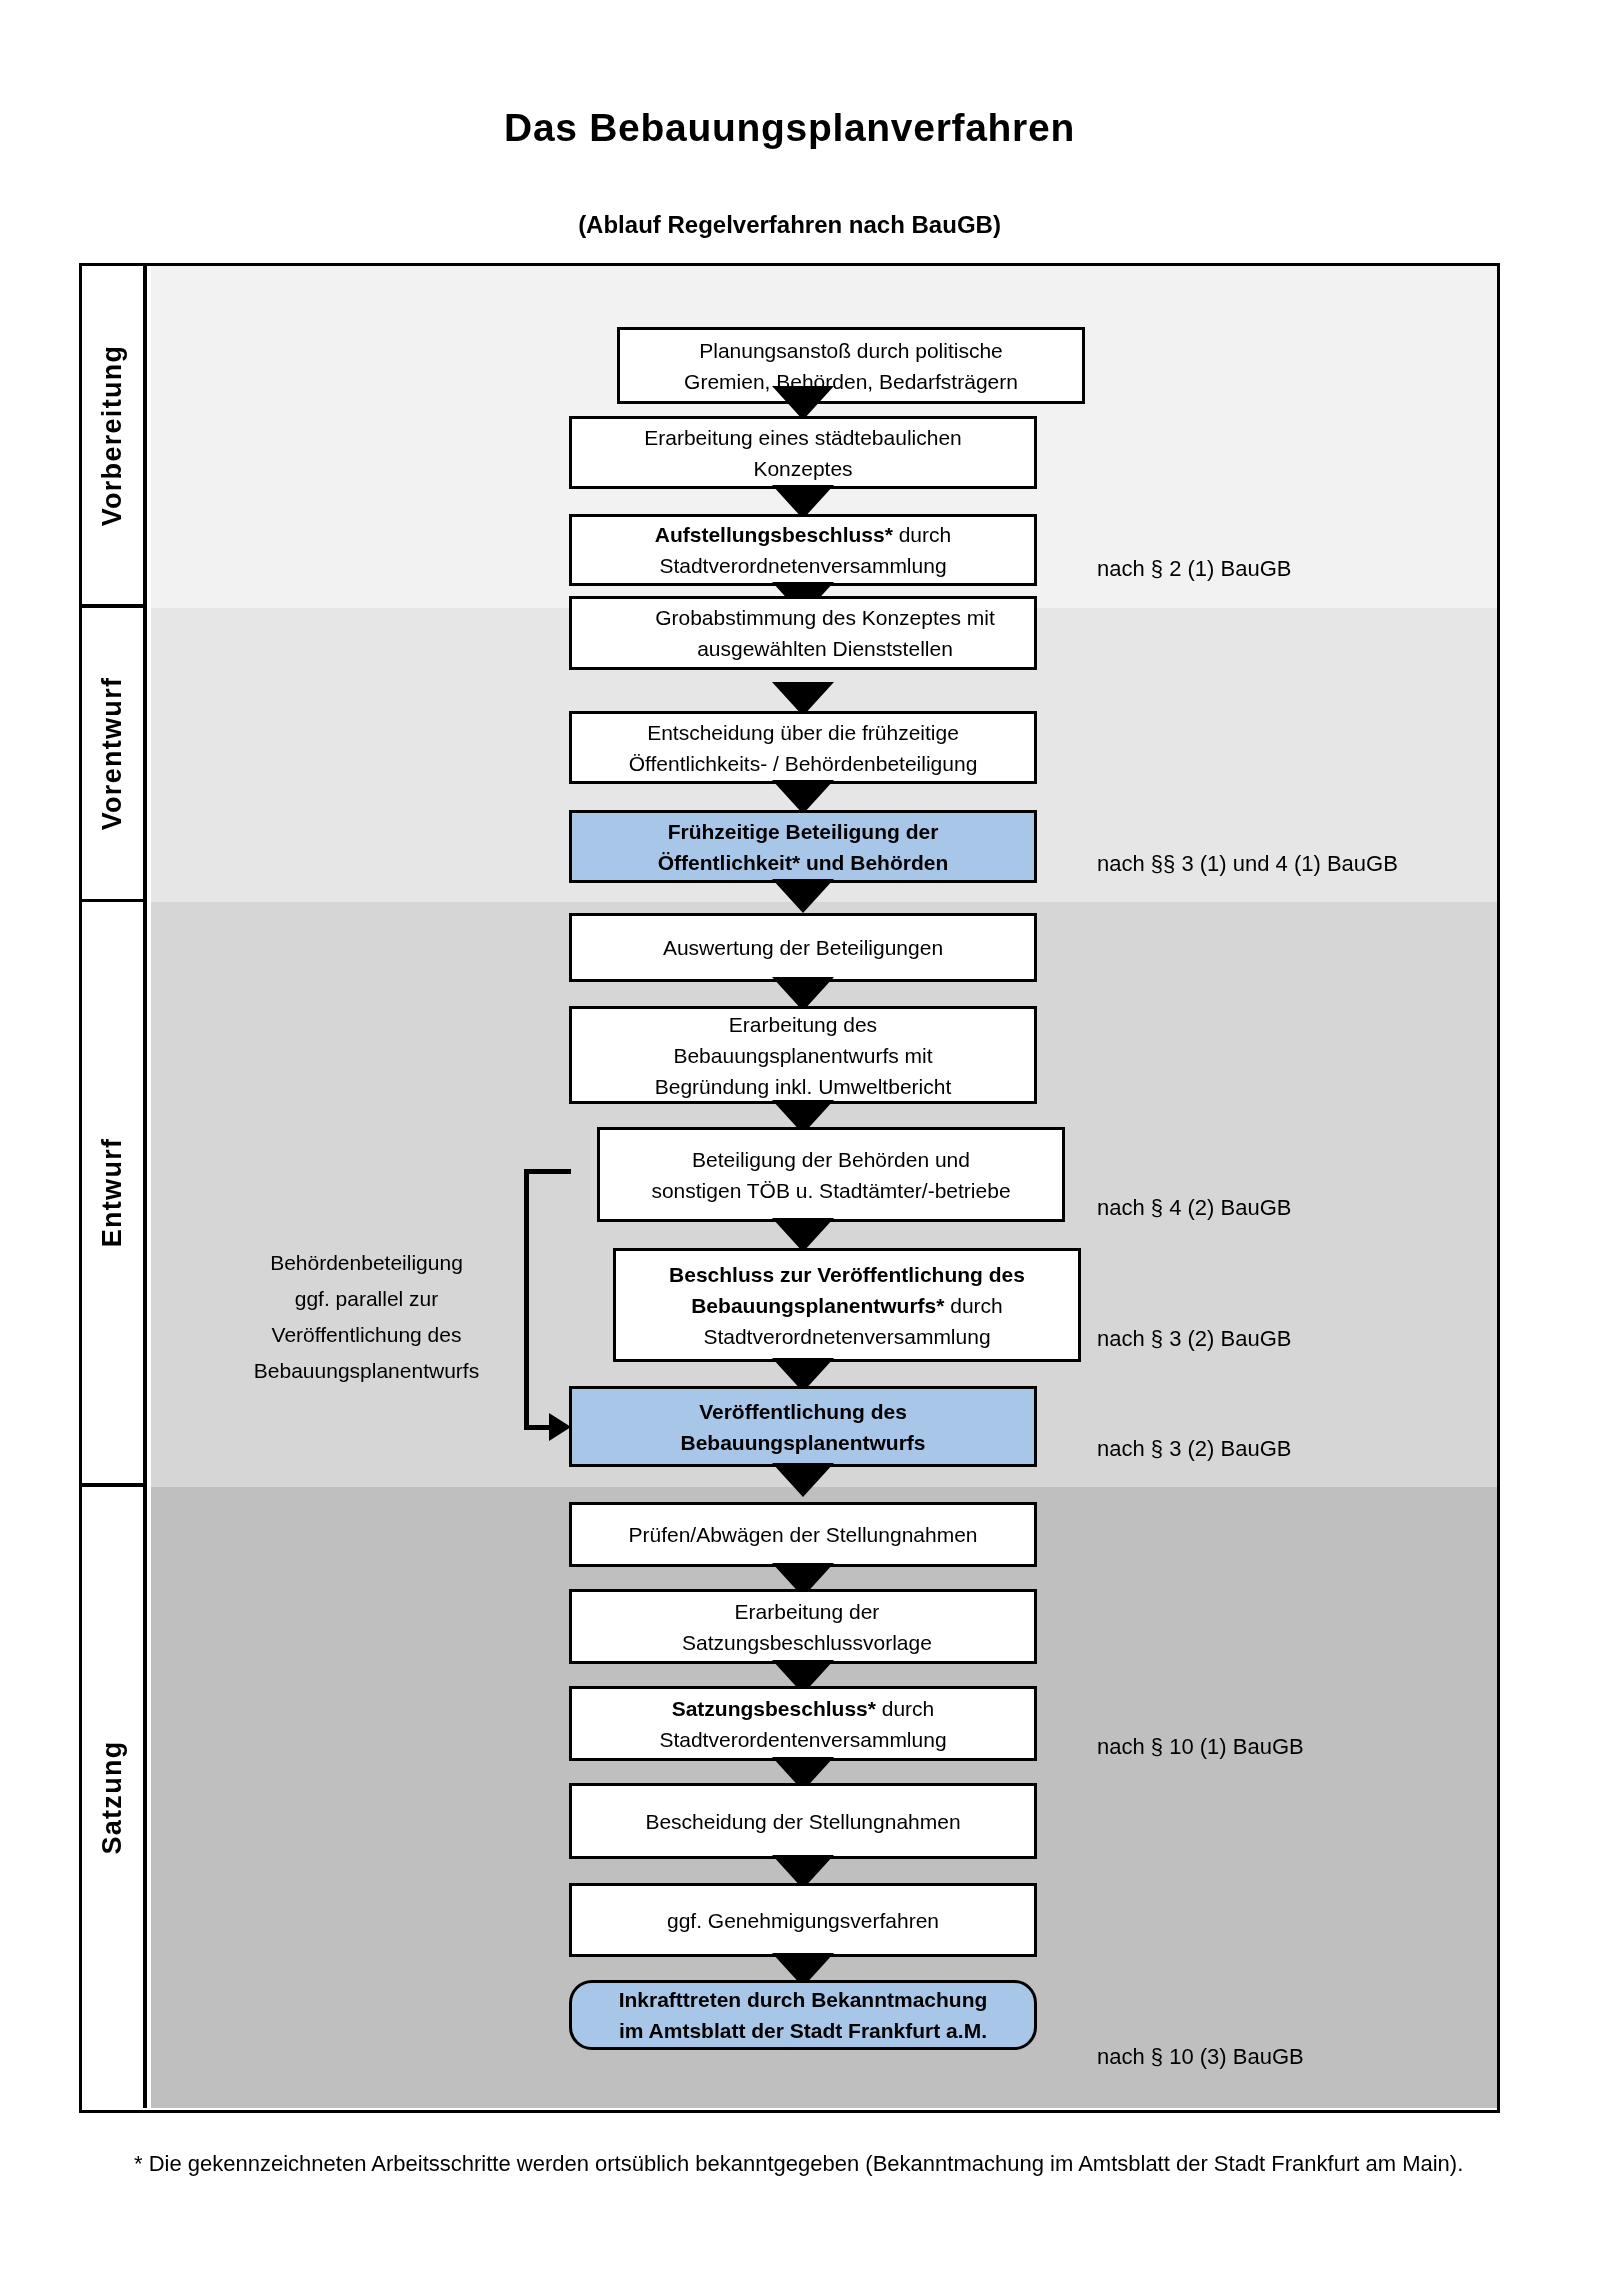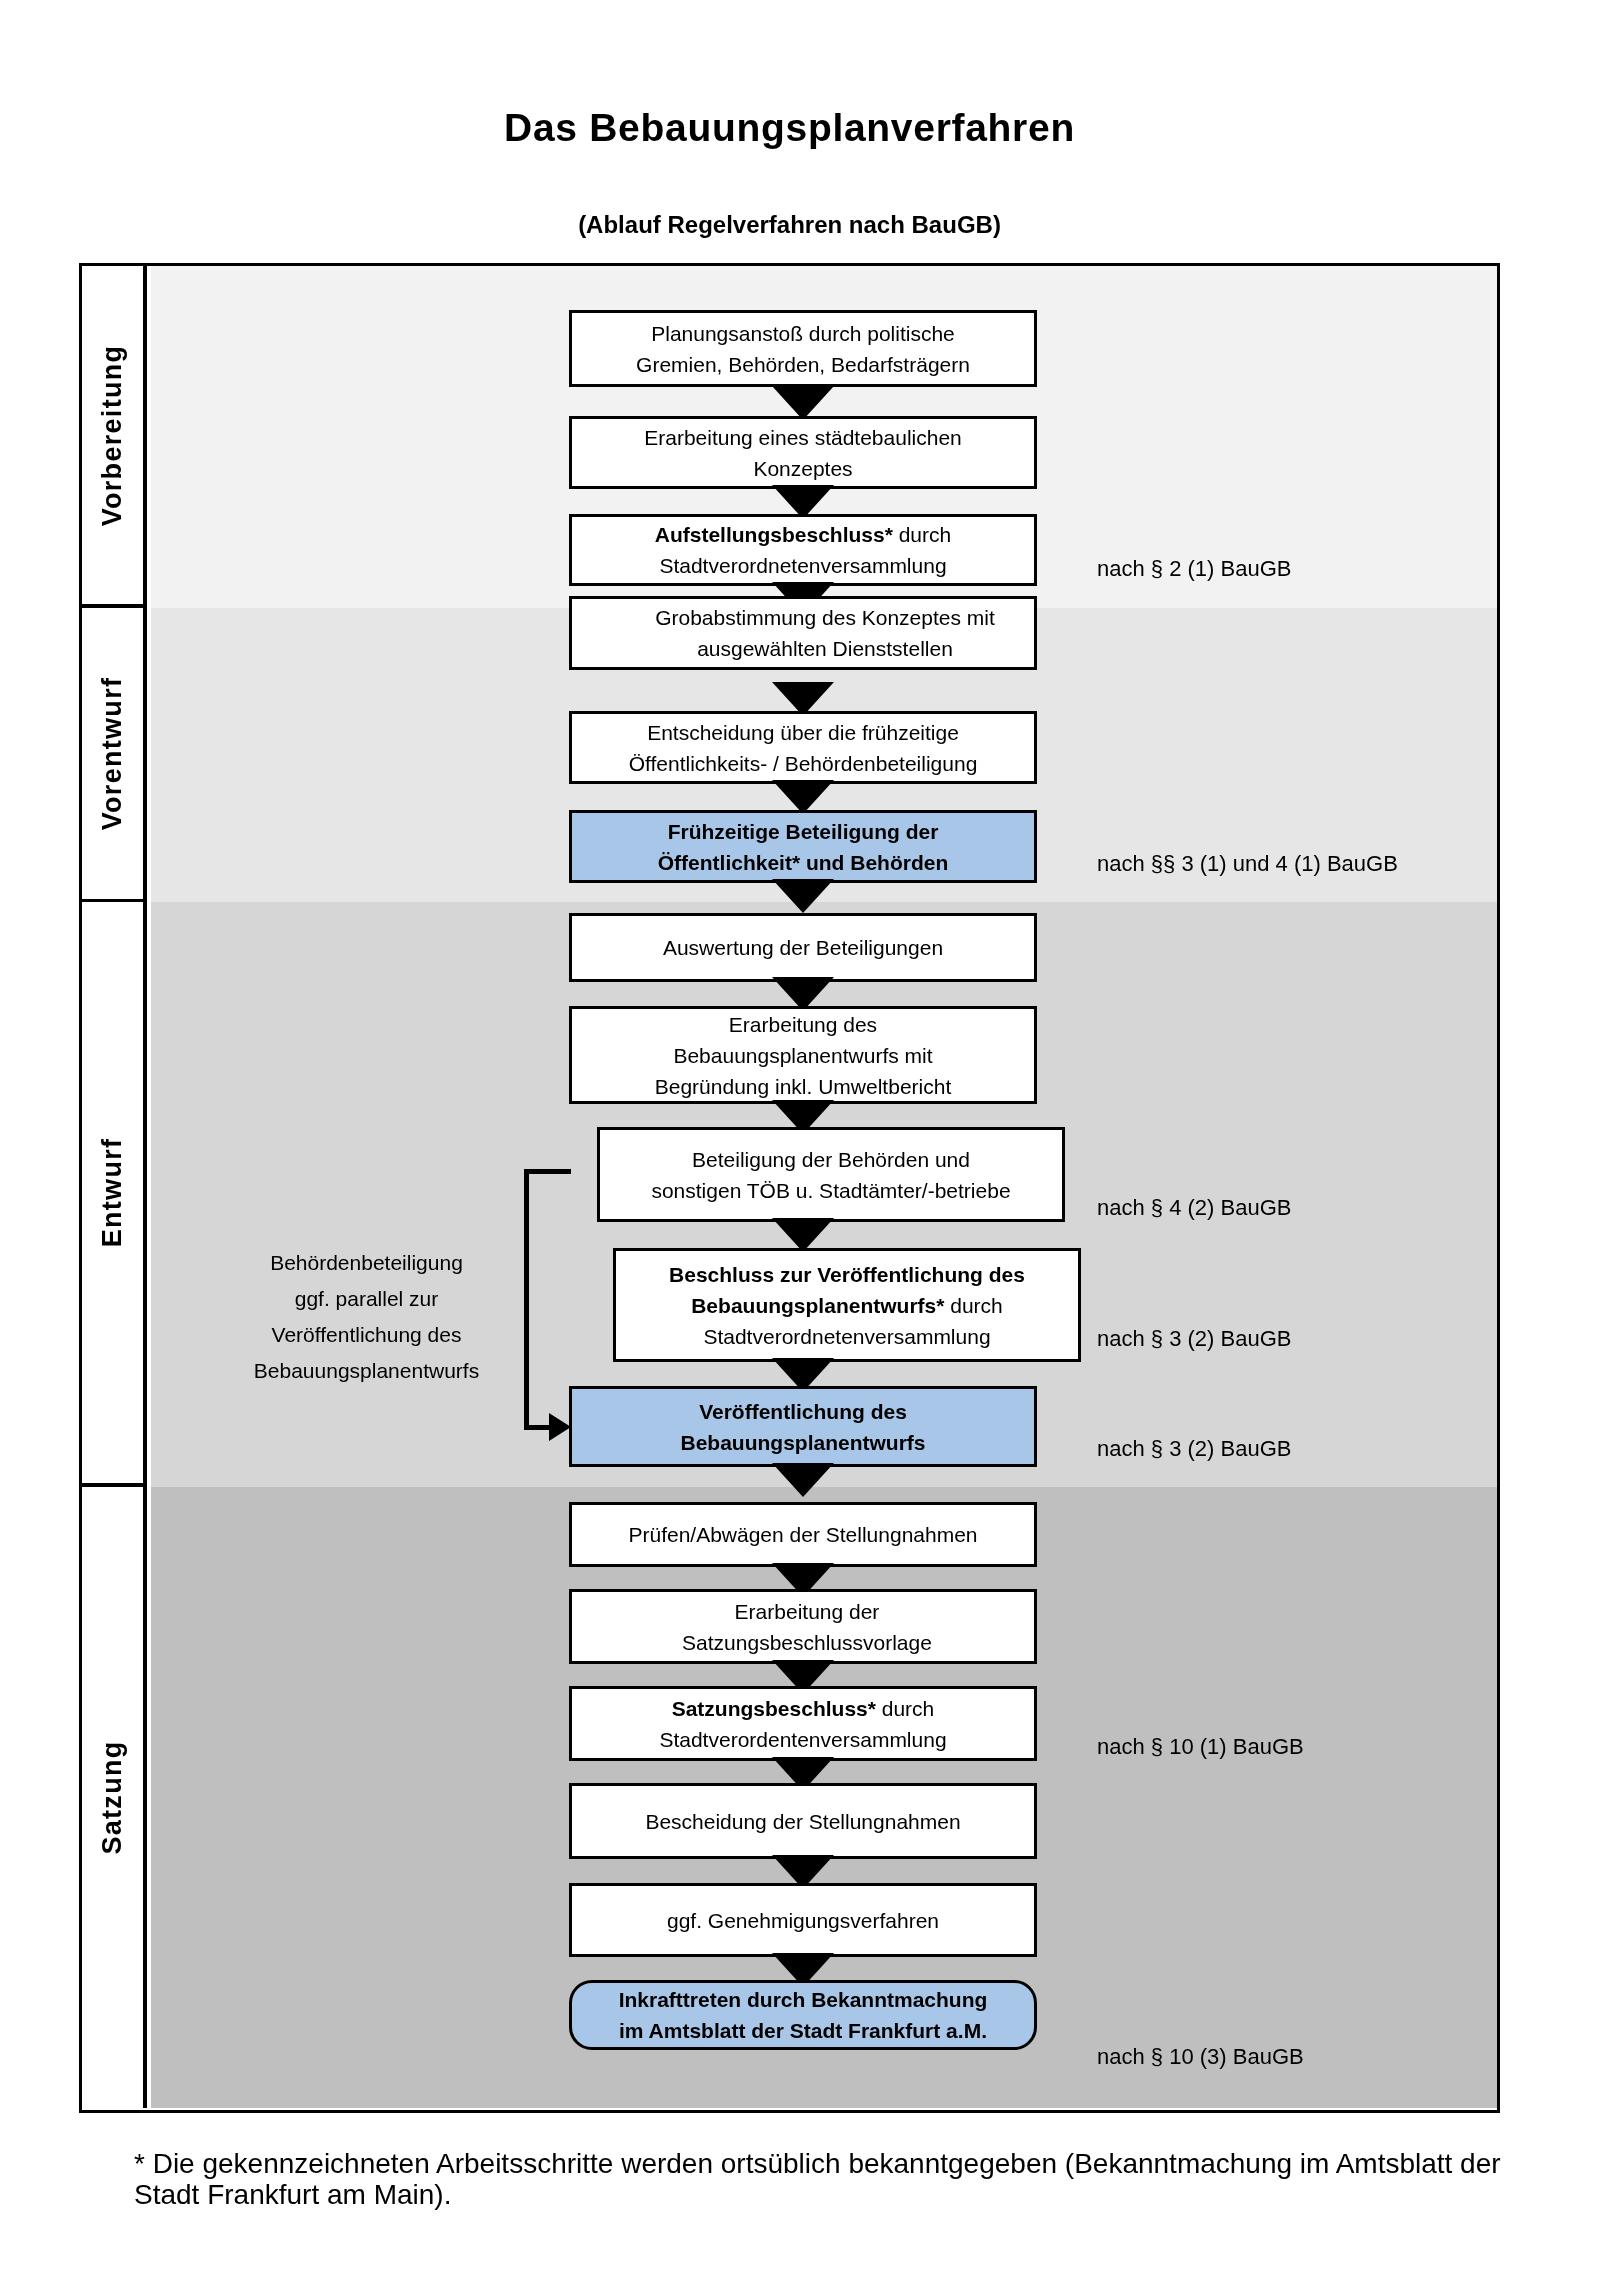--- a/index.html
+++ b/index.html
@@ -28,21 +28,21 @@
   .fbox b{font-weight:bold;}
   .arrow{position:absolute;width:0;height:0;border-left:31px solid transparent;
          border-right:31px solid transparent;border-top:34px solid #000;}
   .note{position:absolute;left:1015px;font-size:22px;white-space:nowrap;}
   .sidenote{position:absolute;left:134px;top:979px;width:301px;text-align:center;
          font-size:21px;line-height:36px;}
   
   .brk{position:absolute;background:#000;}
   .brk-arrow{position:absolute;width:0;height:0;border-top:14.4px solid transparent;
          border-bottom:14.4px solid transparent;border-left:22px solid #000;}
-  .footnote{position:absolute;left:134px;top:2148px;width:1371px;font-size:28px;line-height:31px;}
+  .footnote{position:absolute;left:134px;top:2148px;width:1371px;font-size:22px;line-height:31px;}
 </style>
 </head>
 <body>
 
 <div class="canvas">
   <div class="title">Das Bebauungsplanverfahren</div>
   <div class="subtitle">(Ablauf Regelverfahren nach BauGB)</div>
 
   <div class="frame">
 
@@ -70,21 +70,21 @@
       <div>Veröffentlichung des</div>
       <div>Bebauungsplanentwurfs</div>
     </div>
 
     <div class="brk" style="left:442px;top:903px;width:47px;height:4.6px;"></div>
     <div class="brk" style="left:442px;top:903px;width:4.6px;height:261px;"></div>
     <div class="brk" style="left:442px;top:1159px;width:29px;height:4.6px;"></div>
     <div class="brk-arrow" style="left:467px;top:1147px;"></div>
 
     <div id="flow">
-        <div class="fbox" style="top: 44px; height: 77px;">
+        <div class="fbox" style="top: 61px; height: 77px; margin-left: 48px;">
           <div><span>Planungsanstoß durch politische</span></div>
           <div><span>Gremien, Behörden, Bedarfsträgern</span></div>
         </div>
         <div class="arrow" style="left: 690px; top: 120px;"></div>
         <div class="fbox" style="top: 150px; height: 73px;">
           <div><span>Erarbeitung eines städtebaulichen</span></div>
           <div><span>Konzeptes</span></div>
         </div>
         <div class="arrow" style="left: 690px; top: 219px;"></div>
         <div class="fbox" style="top: 248px; height: 72px;">

